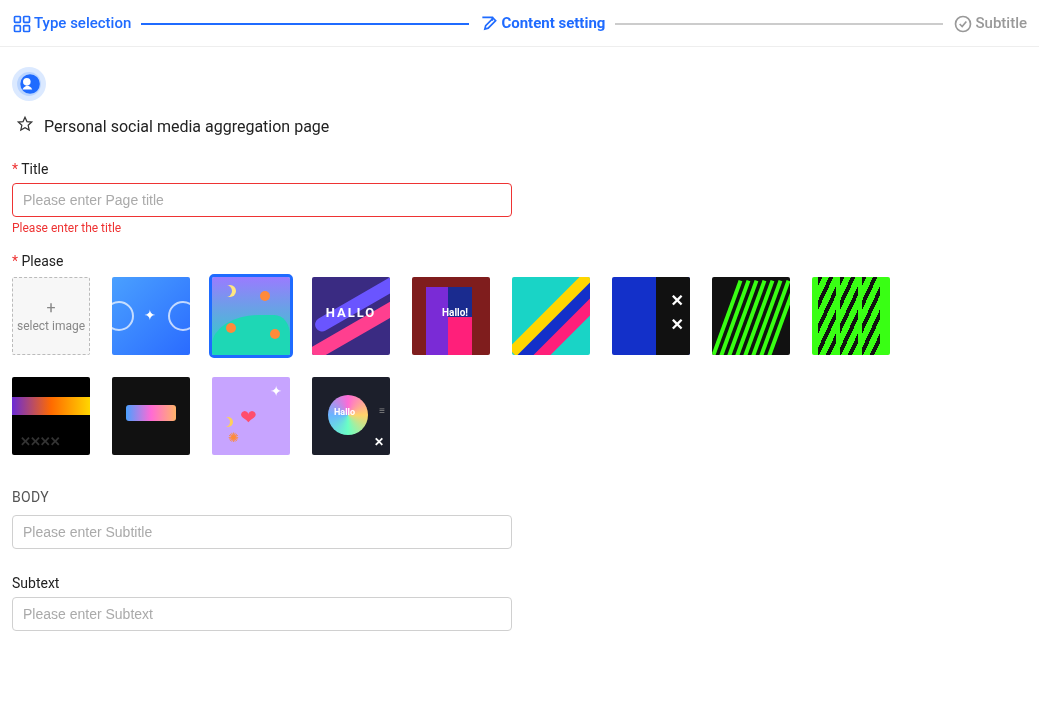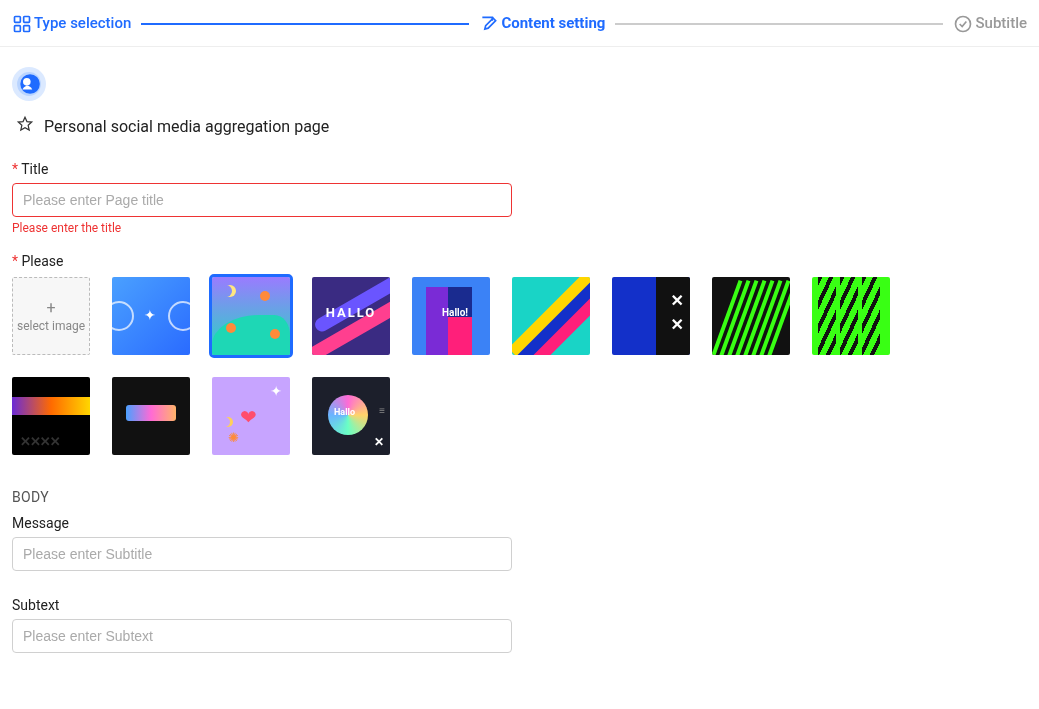--- a/index.html
+++ b/index.html
@@ -49,21 +49,21 @@
   .t1 .spark{position:absolute;left:32px;top:30px;color:#fff;font-size:14px;}
   .t2{background:linear-gradient(180deg,#9a7bff 0%,#22d9c2 100%);}
   .t2 .wave{position:absolute;left:0;right:0;bottom:0;height:40px;background:#1ed7b5;border-top-left-radius:60% 30px;border-top-right-radius:20% 20px;}
   .t2 .dot{position:absolute;width:10px;height:10px;border-radius:50%;background:#ff8a3a;}
   .t2 .d1{left:48px;top:14px;} .t2 .d2{left:14px;top:46px;} .t2 .d3{left:58px;top:52px;}
   .t2 .moon{position:absolute;left:8px;top:8px;width:12px;height:12px;border-radius:50%;box-shadow:4px 0 0 0 #ffe680;}
   .t3{background:#3a2b82;position:relative;overflow:hidden;}
   .t3 .bar{position:absolute;width:120px;height:14px;border-radius:7px;transform:rotate(-30deg);}
   .t3 .b1{background:#ff3f8f;left:-10px;top:42px;} .t3 .b2{background:#6a55ff;left:-4px;top:14px;}
   .t3 .txt{position:absolute;left:0;right:0;top:28px;text-align:center;color:#fff;font-weight:700;font-size:13px;letter-spacing:2px;}
-  .t4{background:#3b82f6;}
+  .t4{background:#7f1d1d;}
   .t4 .col{position:absolute;top:10px;bottom:0;}
   .t4 .c1{left:14px;width:22px;background:#7a2bd6;}
   .t4 .c2{left:36px;width:24px;background:#ff1f7a;top:40px;}
   .t4 .c3{left:36px;width:24px;top:10px;height:30px;background:#1a2b8f;}
   .t4 .txt{position:absolute;left:30px;top:30px;color:#fff;font-weight:700;font-size:10px;}
   .t5{background:#19d4c6;overflow:hidden;}
   .t5 .stripe{position:absolute;width:140px;height:12px;transform:rotate(-45deg);}
   .t5 .s1{background:#ffd600;left:-20px;top:20px;} .t5 .s2{background:#1330c9;left:-20px;top:36px;} .t5 .s3{background:#ff1f7a;left:-20px;top:52px;}
   .t6{background:#1330c9;}
   .t6 .blk{position:absolute;right:0;top:0;bottom:0;width:34px;background:#111;}
@@ -227,21 +227,20 @@
         <span class="ln">≡</span>
         <span class="x">✕</span>
       </div>
   </div>
 
   <div class="gap24"></div>
 
   
   <div class="section-label">BODY</div>
 
-  <div class="field-label">Message</div>
   <input class="text-input" type="text" placeholder="Please enter Subtitle" style="">
 
   <div style="height:22px"></div>
 
   <div class="field-label">Subtext</div>
   <input class="text-input" type="text" placeholder="Please enter Subtext" style="">
 
 </div>
 
 </body></html>

